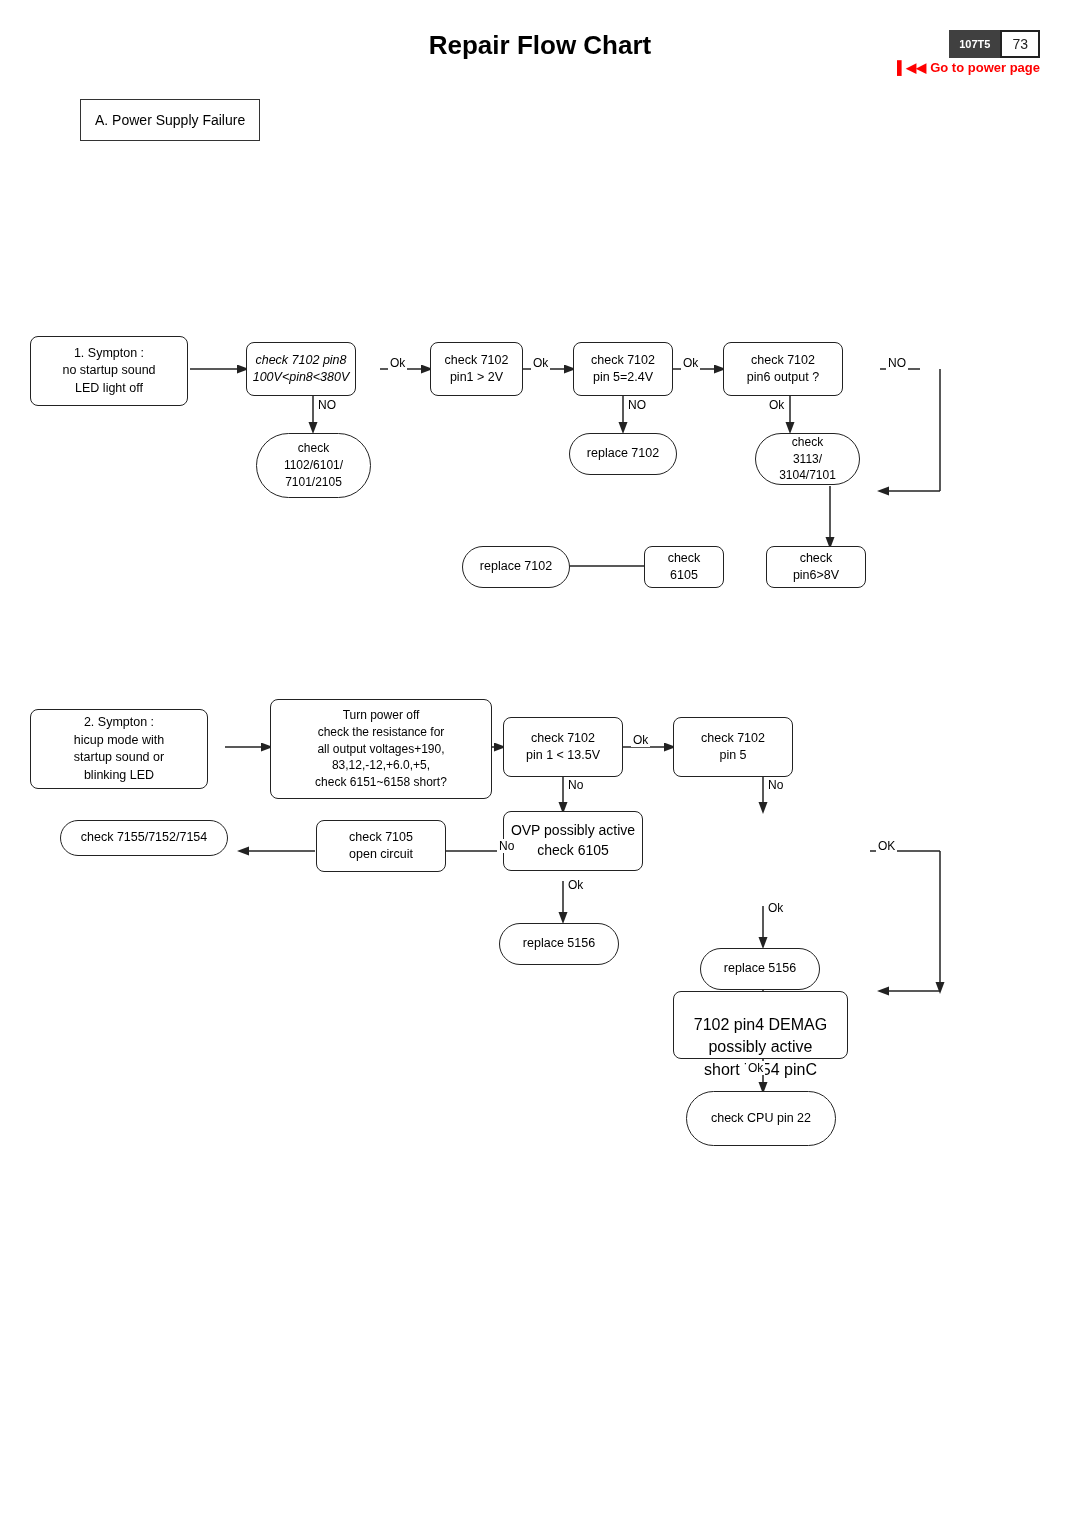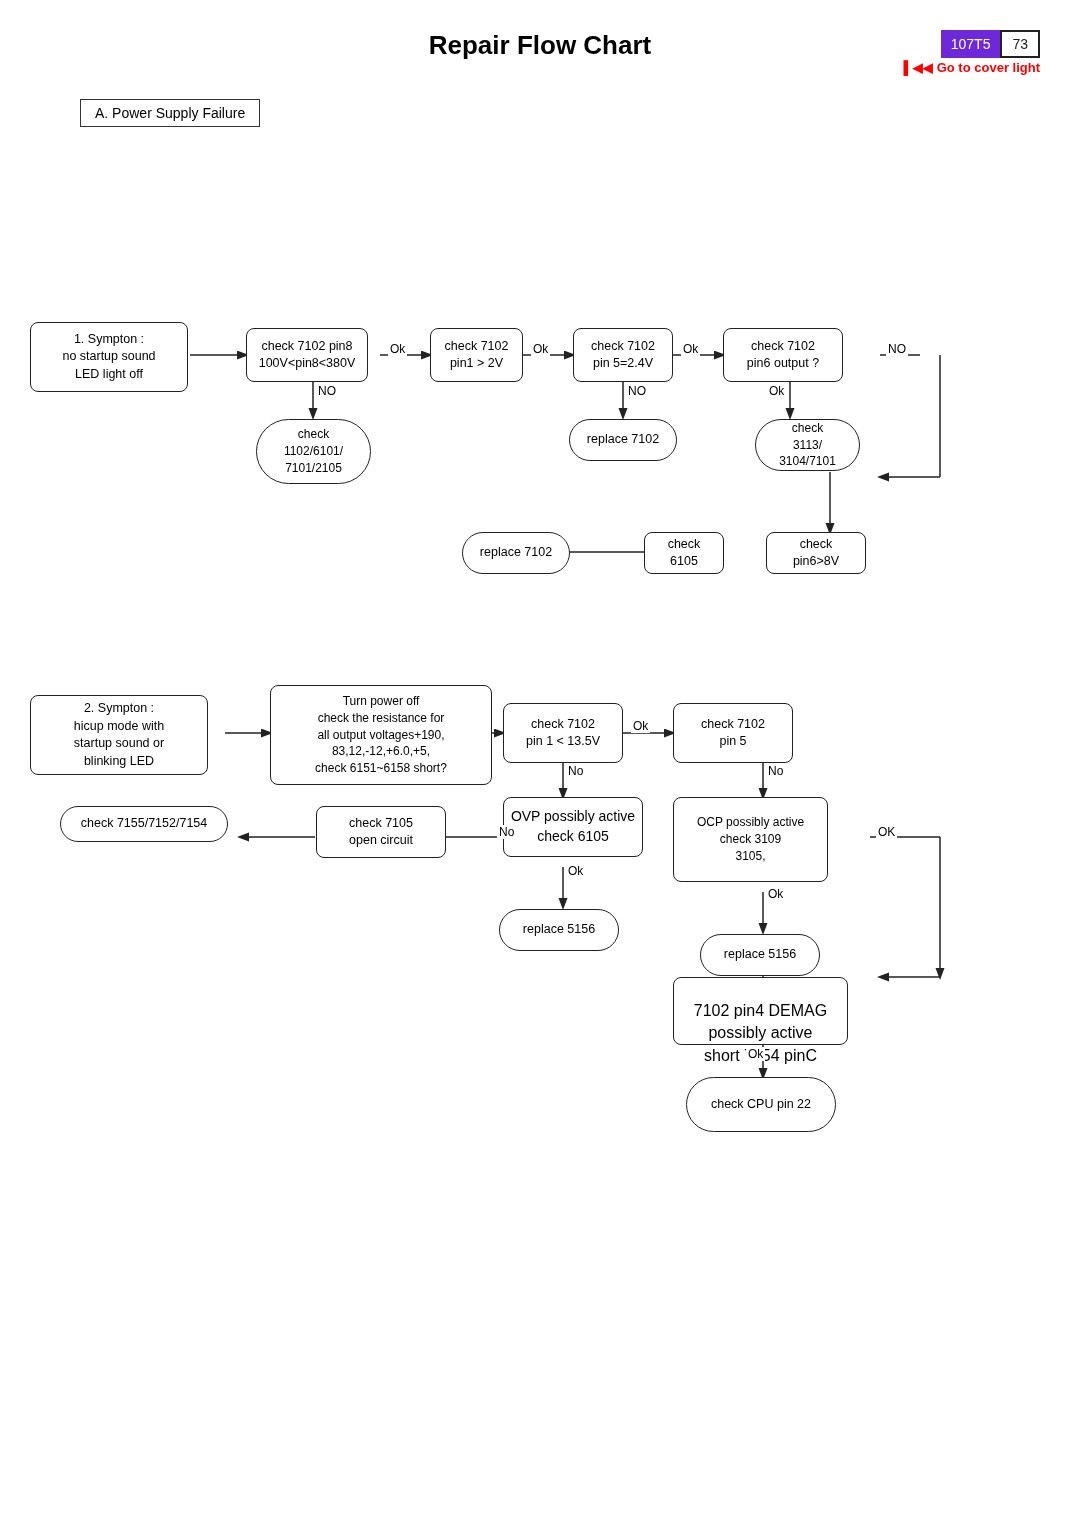--- a/index.html
+++ b/index.html
@@ -28,24 +28,24 @@
       flex: 1;
     }
     .header-badge {
       display: flex;
       align-items: stretch;
       position: absolute;
       right: 40px;
       top: 30px;
     }
     .badge-num {
-      background: #6d28d9;
+      background: #404040;
       color: #fff;
-      font-weight: normal;
-      font-size: 14px;
+      font-weight: bold;
+      font-size: 11px;
       padding: 4px 10px;
       display: flex;
       align-items: center;
     }
     .badge-page {
       background: #fff;
       color: #222;
       font-weight: normal;
       font-size: 14px;
       padding: 4px 10px;
@@ -63,21 +63,21 @@
       display: flex;
       align-items: center;
       gap: 4px;
     }
 
     
     .section-title {
       margin: 20px 40px 10px 40px;
       border: 1px solid #333;
       display: inline-block;
-      padding: 5px 14px;
+      padding: 12px 14px;
       font-size: 14px;
     }
 
     
     .flowchart {
       position: relative;
       width: 1080px;
       height: 1380px;
     }
 
@@ -122,21 +122,21 @@
 <body>
 
 <div class="header">
   <div class="header-title">Repair Flow Chart</div>
   <div class="header-badge">
     <div class="badge-num">107T5</div>
     <div class="badge-page">73</div>
   </div>
   <div class="cover-link">
     <span>▌◀◀</span>
-    <span>Go to cover light</span>
+    <span>Go to power page</span>
   </div>
 </div>
 
 <div style="margin: 8px 40px 0 40px;">
   <div class="section-title">A.  Power Supply   Failure</div>
 </div>
 
 <div class="flowchart">
 
   <svg class="arrows-svg">
@@ -199,21 +199,21 @@
       </marker>
     </defs>
   </svg>
 
   <div class="box box-rect" style="left:30px; top:185px; width:158px; height:70px;">
     <span style="white-space:pre-line;">1. Sympton :
 no startup sound
 LED light off</span>
   </div>
 
-  <div class="box box-rect" style="left:246px; top:191px; width:122px; height:54px;">
+  <div class="box box-rect" style="left:246px; top:191px; width:110px; height:54px;font-style:italic;">
     <span style="white-space:pre-line;">check 7102 pin8
 100V&lt;pin8&lt;380V</span>
   </div>
 
   <div class="arrow-label" style="left:388px; top:205px;">Ok</div>
 
   <div class="box box-rect" style="left:430px; top:191px; width:93px; height:54px;">
     <span style="white-space:pre-line;">check 7102
 pin1 &gt; 2V</span>
   </div>
@@ -299,25 +299,20 @@
 
   <div class="arrow-label" style="left:566px; top:627px;">No</div>
 
   <div class="arrow-label" style="left:766px; top:627px;">No</div>
 
   <div class="box box-rect" style="left:503px; top:660px; width:140px; height:60px;">
     <span style="white-space:pre-line; font-size:14px;">OVP possibly active
 check 6105</span>
   </div>
 
-  <div class="box box-rect" style="left:673px; top:660px; width:155px; height:85px;">
-    <span style="white-space:pre-line; font-size:12px;">OCP possibly active
-check 3109
-3105,</span>
-  </div>
 
   <div class="arrow-label" style="left:497px; top:688px;">No</div>
 
   <div class="arrow-label" style="left:876px; top:688px;">OK</div>
 
   <div class="box box-rect" style="left:316px; top:669px; width:130px; height:52px;">
     <span style="white-space:pre-line;">check 7105
 open circuit</span>
   </div>
 

